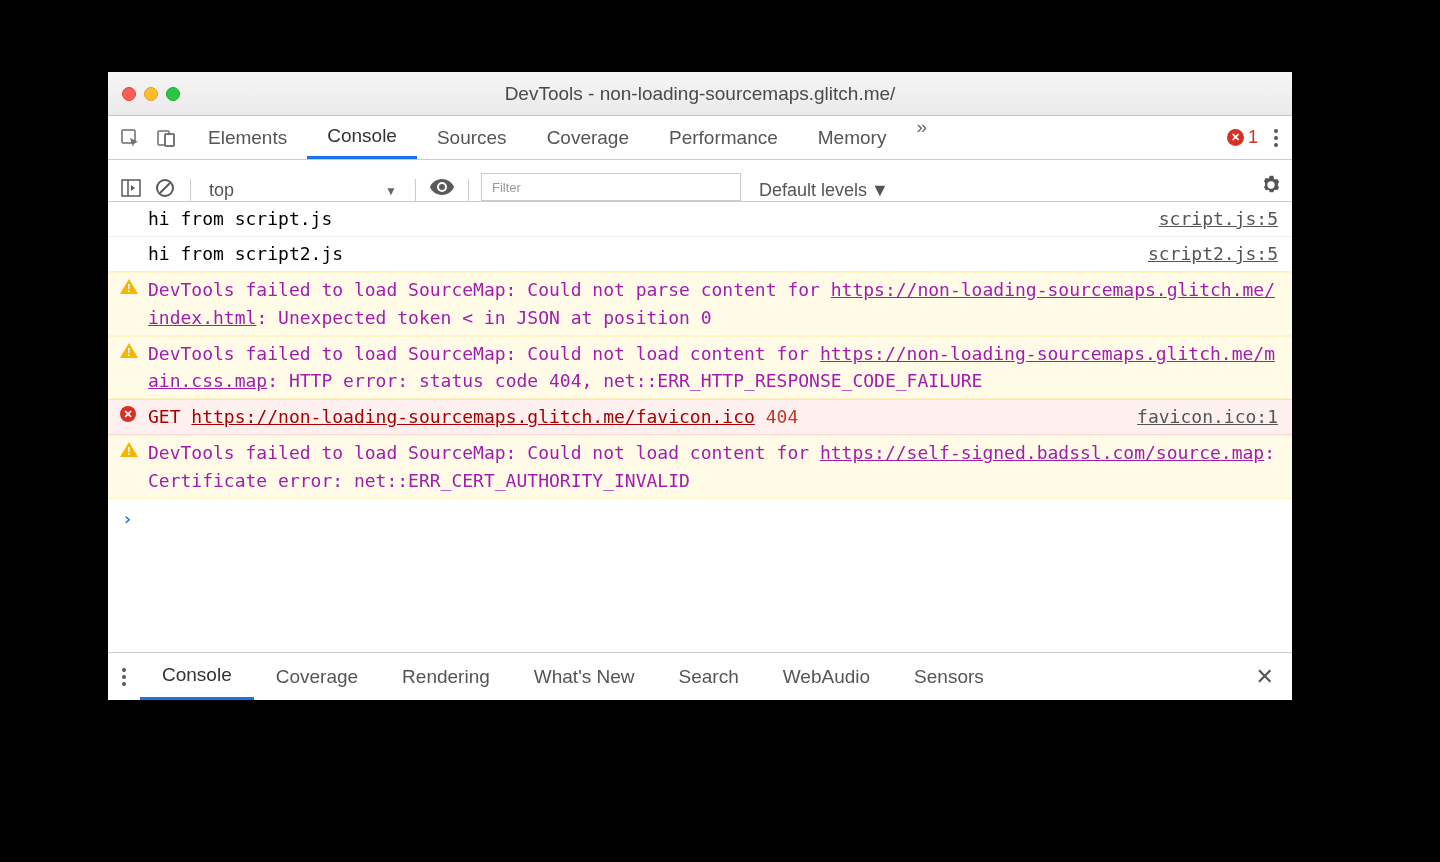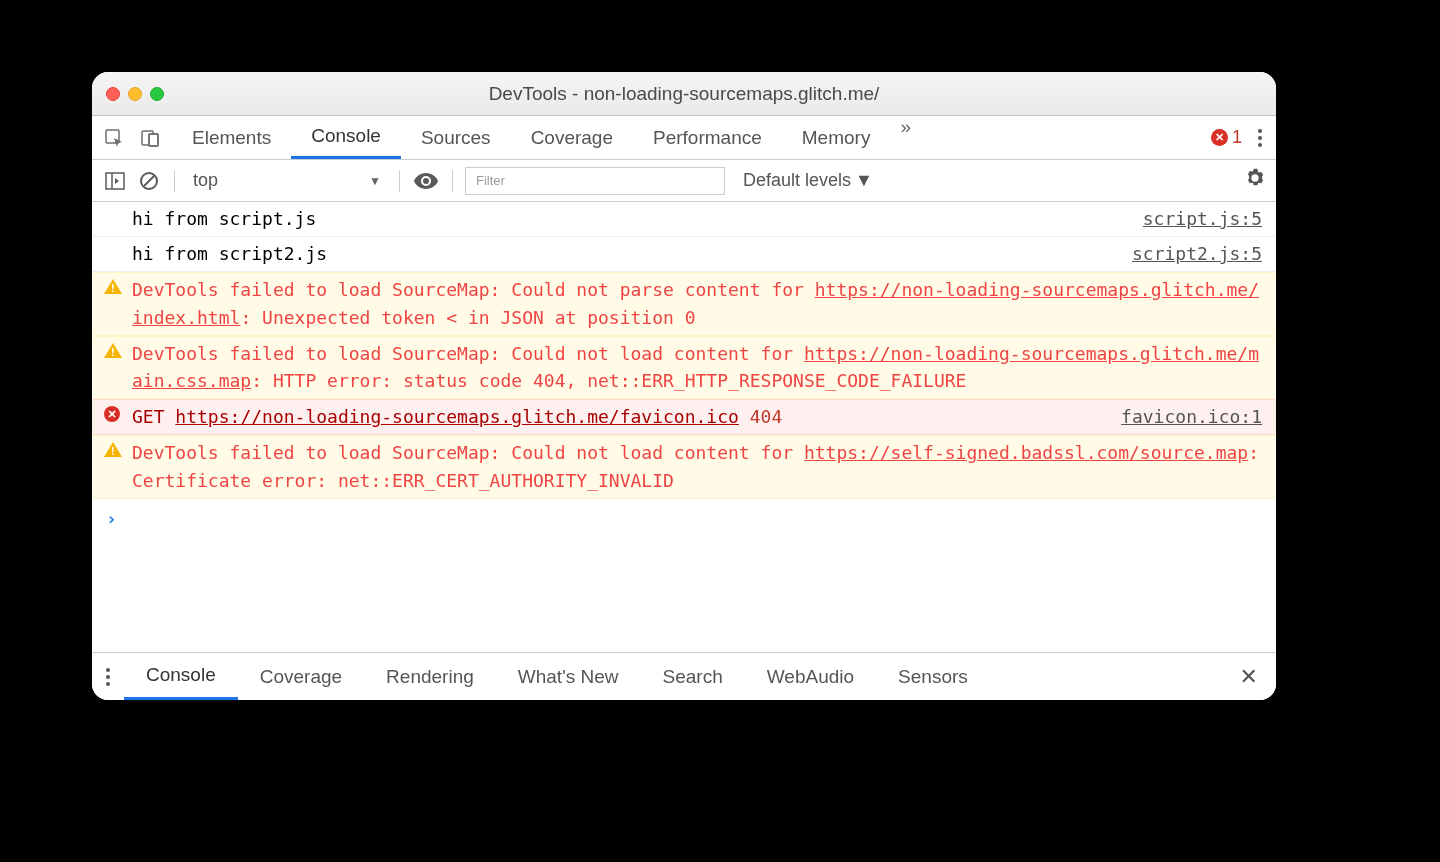--- a/index.html
+++ b/index.html
@@ -1,53 +1,53 @@
 <!DOCTYPE html>
 <html><head>
 <meta charset="utf-8">
 <style>
   * { box-sizing: border-box; }
   html,body{margin:0;padding:0;background:#000;height:862px;width:1440px;font-family:-apple-system,"Helvetica Neue",Arial,sans-serif;overflow:hidden}
-  .window{position:absolute;left:92px;top:72px;width:1184px;height:628px;background:#fff;border-radius:16px;box-shadow:0 20px 60px rgba(0,0,0,.5),0 0 0 1px rgba(0,0,0,.15);overflow:hidden;display:flex;flex-direction:column}
+  .window{position:absolute;left:108px;top:72px;width:1184px;height:628px;background:#fff;border-radius:0;box-shadow:0 20px 60px rgba(0,0,0,.5),0 0 0 1px rgba(0,0,0,.15);overflow:hidden;display:flex;flex-direction:column}
   .titlebar{height:44px;background:linear-gradient(#f6f5f5,#ebe9e9);border-bottom:1px solid #c4c2c2;display:flex;align-items:center;position:relative;flex:none}
   .traffic{display:flex;gap:8px;padding-left:14px}
   .traffic span{width:14px;height:14px;border-radius:50%;display:block}
   .tl-close{background:#ff5f57;border:1px solid #e24238}
   .tl-min{background:#ffbd2e;border:1px solid #e0a021}
   .tl-max{background:#28c940;border:1px solid #1fa92e}
   .title{position:absolute;left:0;right:0;text-align:center;font-size:19px;color:#4a4a4a;font-weight:400;pointer-events:none}
   .tabbar{height:44px;border-bottom:1px solid #ccc;display:flex;align-items:center;font-size:19px;color:#555;flex:none}
   .tb-group{display:flex;align-items:center;height:100%;padding:0 12px;gap:16px}
   .tb-icon{width:20px;height:20px;color:#6e6e6e;display:flex;align-items:center;justify-content:center}
   .tabs{display:flex;height:100%}
   .tab{padding:0 20px;display:flex;align-items:center;height:100%;cursor:pointer;color:#555}
   .tab.active{color:#333;border-bottom:3px solid #1a73e8;font-weight:400}
   .tab-over{padding:0 10px;color:#666;cursor:pointer}
   .tb-right{margin-left:auto;display:flex;align-items:center;gap:16px;padding-right:14px}
   .err-badge{display:flex;align-items:center;gap:4px;color:#c0392b;font-size:18px}
   .err-circle{width:17px;height:17px;border-radius:50%;background:#d93025;display:flex;align-items:center;justify-content:center;color:#fff;font-size:11px;font-weight:bold}
   .kebab{display:flex;flex-direction:column;gap:3px;cursor:pointer}
   .kebab span{width:4px;height:4px;border-radius:50%;background:#555}
-  .toolbar{height:42px;border-bottom:1px solid #ccc;display:flex;align-items:center;gap:8px;padding:0 10px;font-size:18px;color:#555;flex:none}
+  .toolbar{height:42px;border-bottom:1px solid #ccc;display:flex;align-items:flex-end;gap:8px;padding:0 10px;font-size:18px;color:#555;flex:none}
   .tb-btn{width:26px;height:26px;display:flex;align-items:center;justify-content:center;color:#5a5a5a;cursor:pointer}
   .divider{width:1px;height:22px;background:#ccc;margin:0 4px}
   .ctx{display:flex;align-items:center;gap:6px;min-width:200px;justify-content:space-between;padding:0 6px}
   .ctx .arrow{font-size:12px;color:#666}
   .eye{width:28px;height:28px;border-radius:6px;display:flex;align-items:center;justify-content:center;cursor:pointer;color:#5a5a5a}
   .filter{flex:none;width:260px}
   .filter input{border:1px solid #ccc;height:28px;padding:0 10px;font-size:13px;width:100%;color:#333;background:#fff;outline:none}
   .filter input::placeholder{color:#9a9a9a}
   .levels{display:flex;align-items:center;gap:4px;cursor:pointer;color:#555;padding-left:10px}
   .gear{margin-left:auto;cursor:pointer;color:#555}
   .console{flex:1;overflow:auto;font-family:Menlo,Consolas,monospace;font-size:18px;line-height:1.55}
   .row{display:flex;padding:3px 14px 3px 40px;border-bottom:1px solid #eee;position:relative;min-height:30px}
   .row .msg{flex:1;word-break:break-all;white-space:pre-wrap}
   .row .src{color:#555;text-decoration:underline;white-space:nowrap;padding-left:16px}
   .row .src.err{}
-  .row.warn{background:#fffbe6;border-top:1px solid #fff4c3;border-bottom:1px solid #fff4c3;color:#ef4444}
+  .row.warn{background:#fffbe6;border-top:1px solid #fff4c3;border-bottom:1px solid #fff4c3;color:#a21caf}
   .row.err{background:#fff0f0;border-top:1px solid #ffd7d7;border-bottom:1px solid #ffd7d7;color:#a80000}
   .row .icon{position:absolute;left:12px;top:6px;width:18px;height:18px}
   .warn-ico{width:0;height:0;border-left:9px solid transparent;border-right:9px solid transparent;border-bottom:15px solid #f5b400;position:relative}
   .warn-ico::after{content:"!";position:absolute;left:-2px;top:1px;color:#fff;font-size:11px;font-weight:bold;font-family:Arial}
   .err-ico{width:16px;height:16px;border-radius:50%;background:#d93025;color:#fff;display:flex;align-items:center;justify-content:center;font-size:11px;font-weight:bold;font-family:Arial}
   .ul{text-decoration:underline}
   .prompt{padding:6px 14px;color:#1a73e8;font-weight:bold;font-family:Menlo,monospace;font-size:18px}
   .drawer{height:48px;border-top:1px solid #ccc;display:flex;align-items:center;font-size:19px;color:#555;flex:none;background:#fff}
   .dtabs{display:flex;height:100%;align-items:center}
   .dtab{padding:0 22px;height:100%;display:flex;align-items:center;cursor:pointer;color:#555}

